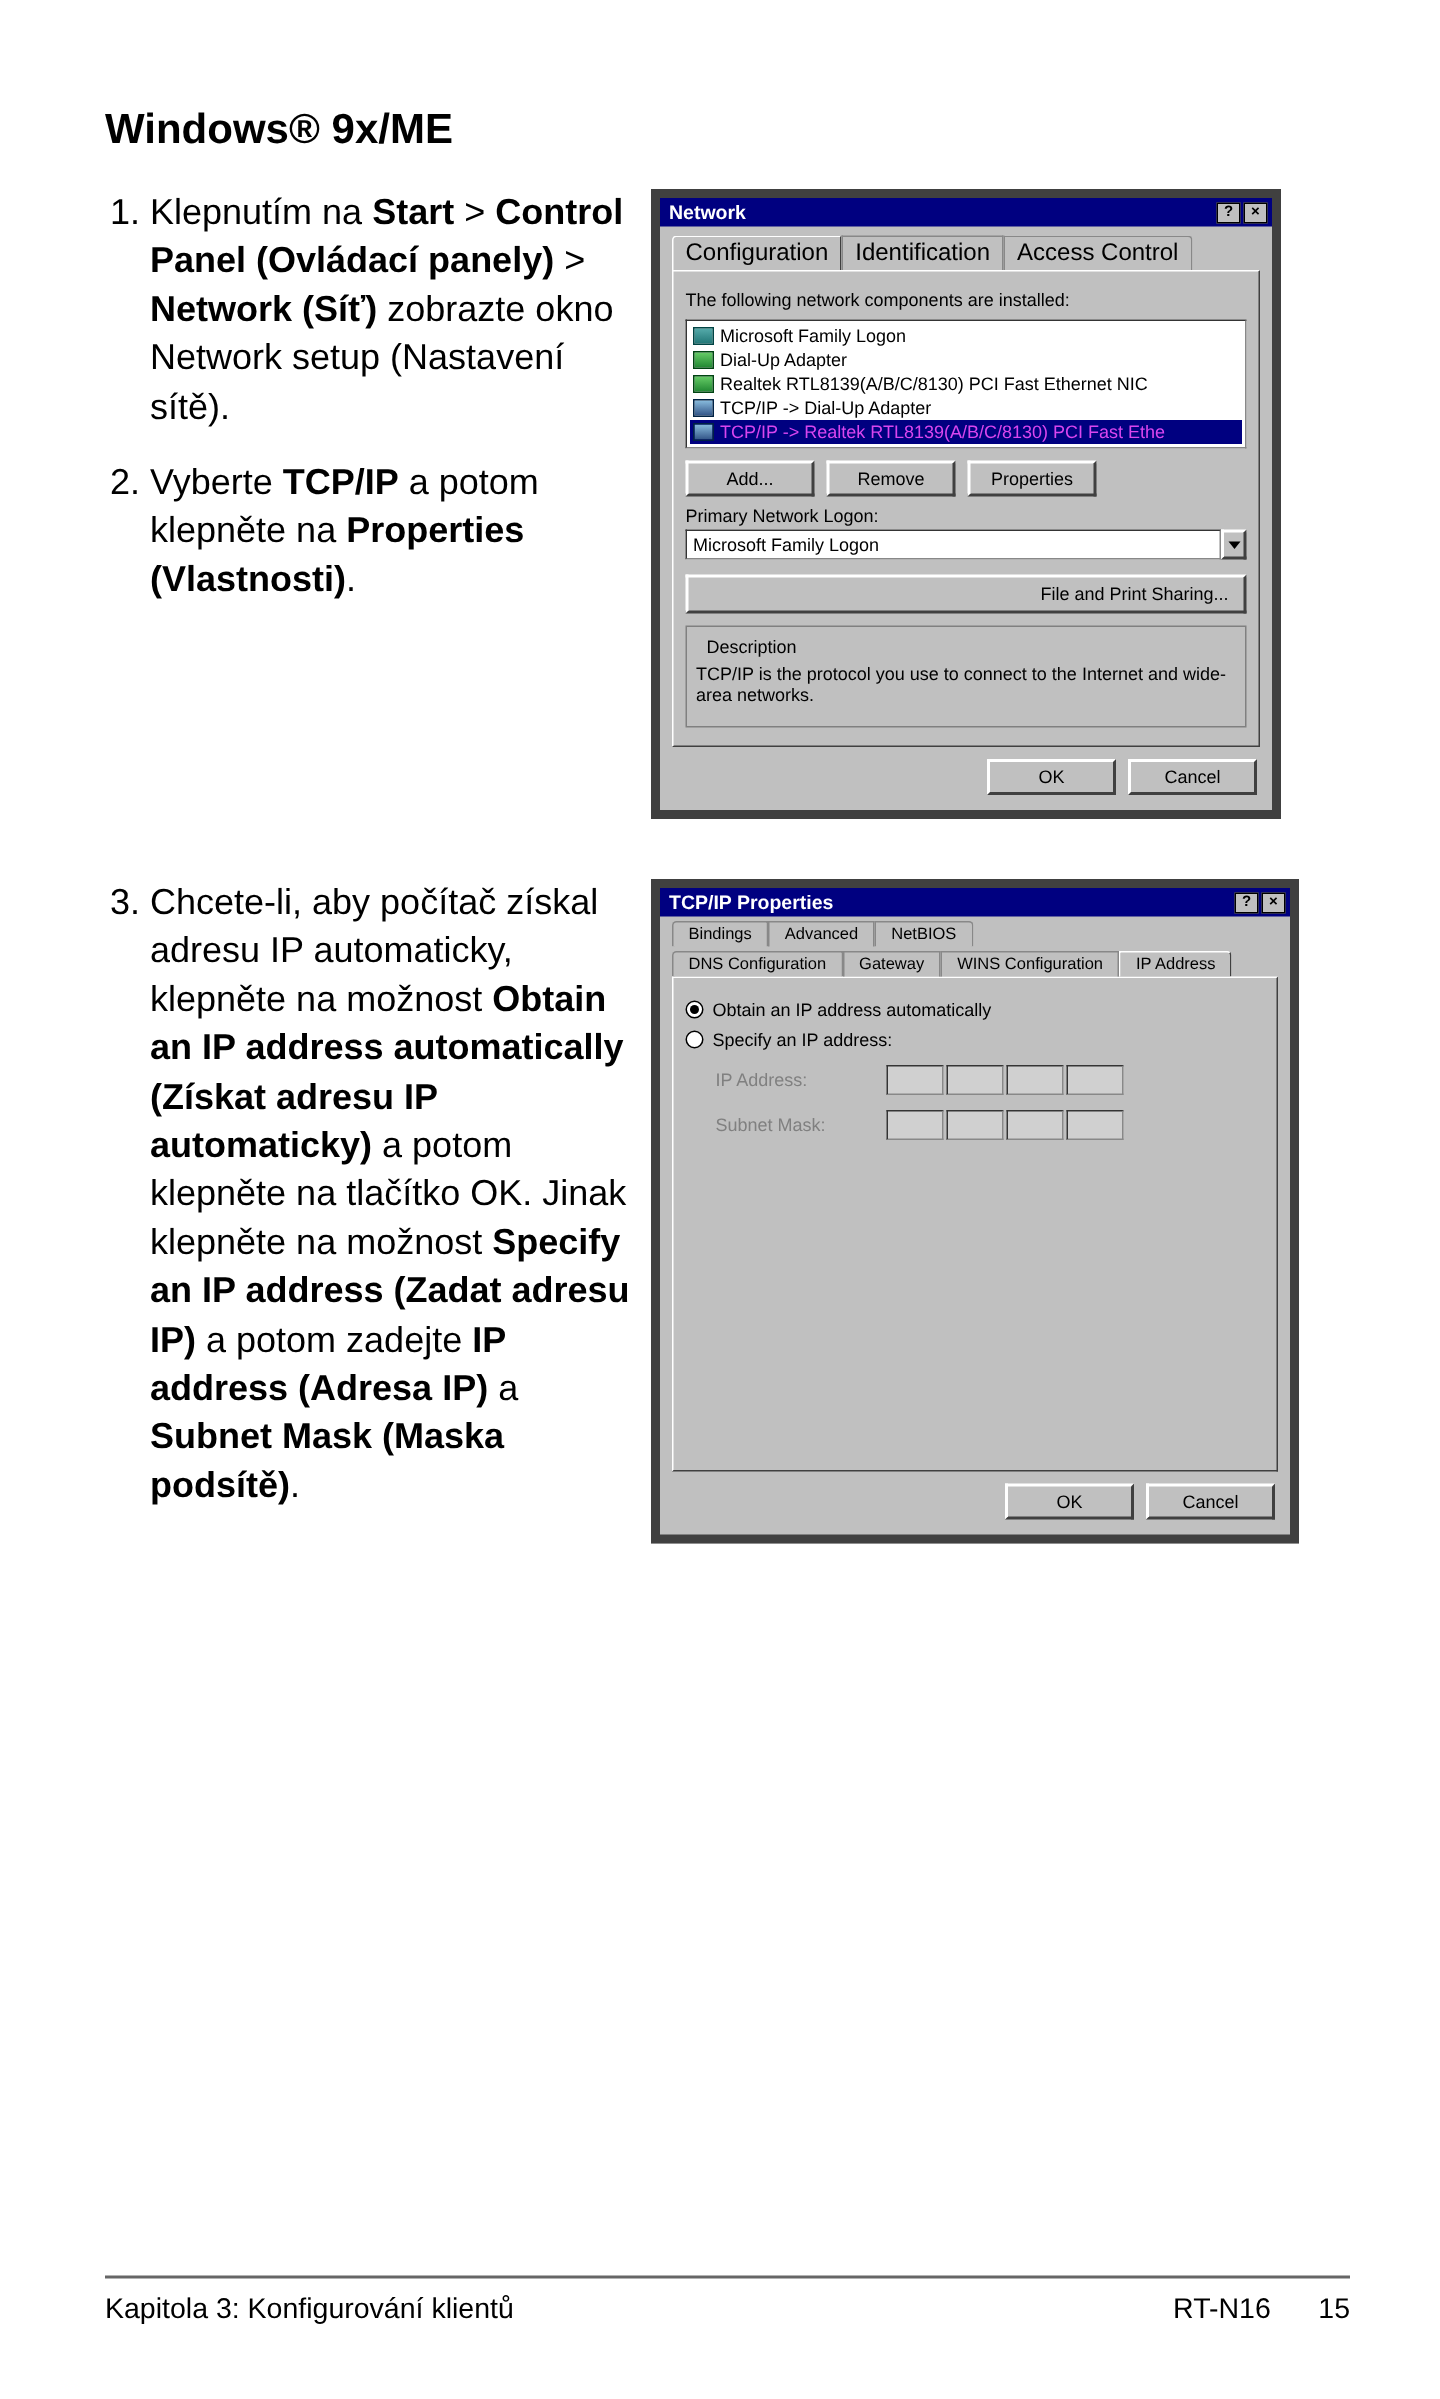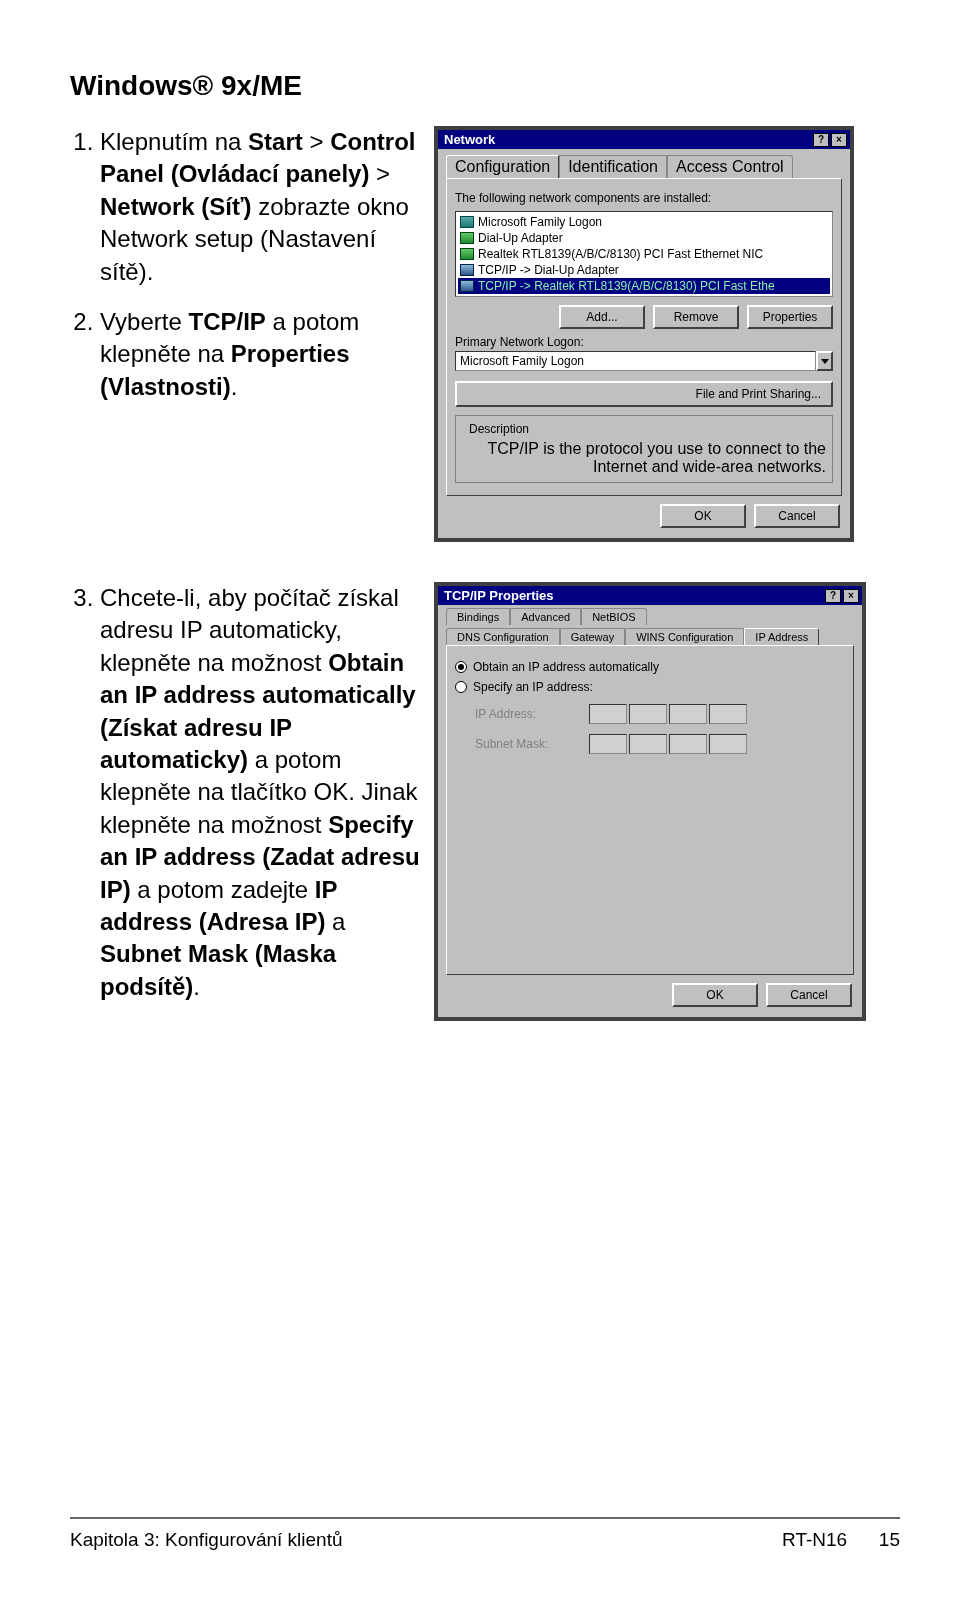--- a/index.html
+++ b/index.html
@@ -13,21 +13,21 @@
   .right { flex: 1 1 auto; }
 
   ol.steps { list-style: decimal; padding-left: 30px; font-size: 24px; line-height: 1.35; }
   ol.steps li { margin-bottom: 18px; }
 
   .b { font-weight: bold; }
 
   
   .win {
     background: #c0c0c0;
-    border: 4px solid #404040;
+    border: 6px solid #404040;
     font-family: "MS Sans Serif", Tahoma, sans-serif;
     font-size: 12px;
     color: #000;
     padding-bottom: 6px;
   }
   .titlebar {
     background: #000080;
     color: #fff;
     display: flex; align-items: center; justify-content: space-between;
     padding: 2px 3px 2px 6px;
@@ -48,41 +48,41 @@
   .tab.sel { background: #c0c0c0; border-color: #fff #404040 #c0c0c0 #fff; }
 
   .panel { margin: 0 8px; background: #c0c0c0; border: 1px solid #fff; border-right-color: #404040; border-bottom-color: #404040; padding: 8px; }
 
   .note { font-size: 12px; margin: 4px 0 6px; }
 
   .listbox {
     background: #fff; border: 1px inset #888; padding: 2px; min-height: 84px;
   }
   .listbox .row { display: flex; align-items: center; gap: 4px; padding: 0 2px; height: 16px; white-space: nowrap; overflow: hidden; }
-  .listbox .row.sel { background: #000080; color: #86efac; }
+  .listbox .row.sel { background: #000080; color: #d946ef; }
   .lb-icon { width: 14px; height: 12px; display: inline-block; }
   .ic-client { background: linear-gradient(#5aa,#277); border:1px solid #044; }
   .ic-adapter { background: linear-gradient(#6c6,#283); border:1px solid #041; }
   .ic-proto { background: linear-gradient(#8bd,#358); border:1px solid #024; }
 
-  .btnrow { display: flex; gap: 8px; justify-content: flex-end; margin: 8px 0 4px; }
+  .btnrow { display: flex; gap: 8px; justify-content: flex-start; margin: 8px 0 4px; }
   .btn3d {
     background: #c0c0c0; border: 2px solid; border-color: #fff #404040 #404040 #fff; padding: 3px 10px; font-size: 12px; min-width: 86px; text-align: center;
   }
   .btn3d.wide { min-width: 150px; text-align: right; padding: 4px 10px; }
 
   .label { font-size: 12px; margin: 6px 0 2px; }
   .combo { display: flex; }
   .combo-field { flex:1; background:#fff; border:1px inset #888; height:20px; padding:2px 4px; font-size:12px; }
   .combo-arrow { width:17px; height:20px; background:#c0c0c0; border:2px solid; border-color:#fff #404040 #404040 #fff; display:flex; align-items:center; justify-content:center; }
   .combo-arrow::after { content:''; border-left:4px solid transparent; border-right:4px solid transparent; border-top:5px solid #000; }
 
   .group { border:1px solid #808080; padding: 6px; margin: 8px 0 4px; }
   .group-label { font-size:12px; margin: -14px 0 4px 4px; background:#c0c0c0; display: inline-block; padding: 0 3px; }
-  .desc { font-size:16px; min-height: 36px; text-align: right; }
+  .desc { font-size:12px; min-height: 36px; }
 
   .footer-btns { display:flex; justify-content: flex-end; gap:8px; padding: 8px 10px 4px; }
 
   
   .tabrow { display:flex; flex-wrap:wrap; padding: 3px 8px 0 8px; }
   .tabrow .tab { font-size: 11px; padding: 2px 10px; }
   .para { font-size:12px; margin: 4px 0 12px; line-height: 1.3; }
   .radio { display:flex; align-items:center; gap:6px; font-size:12px; margin: 6px 0; }
   .radio .dot { width:12px; height:12px; border:1px solid #000; border-radius:50%; background:#fff; display:inline-flex; align-items:center; justify-content:center; }
   .radio.checked .dot::after { content:''; width:6px; height:6px; background:#000; border-radius:50%; }

